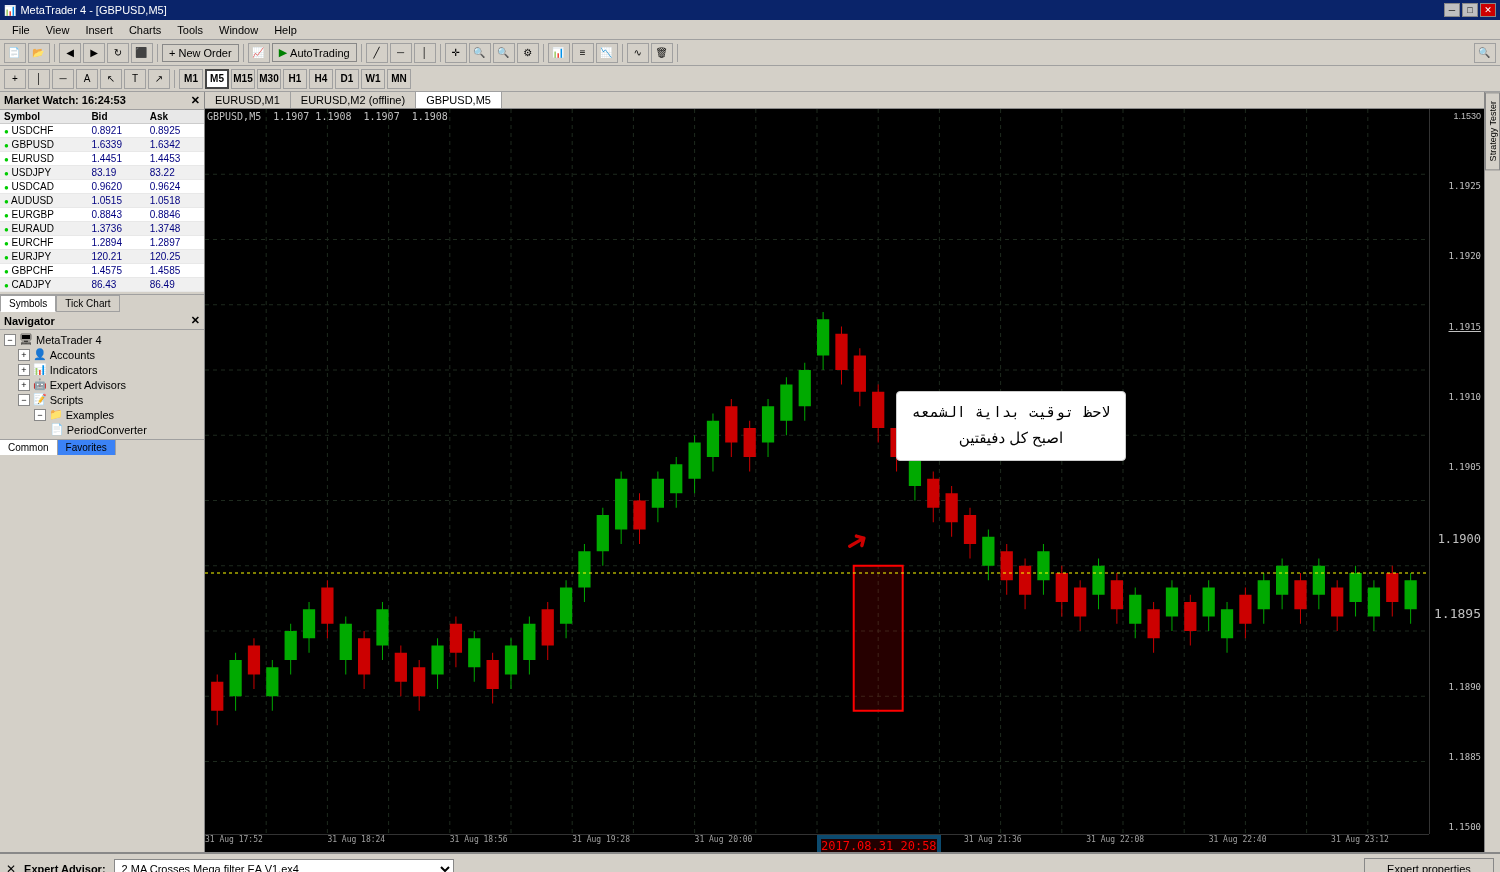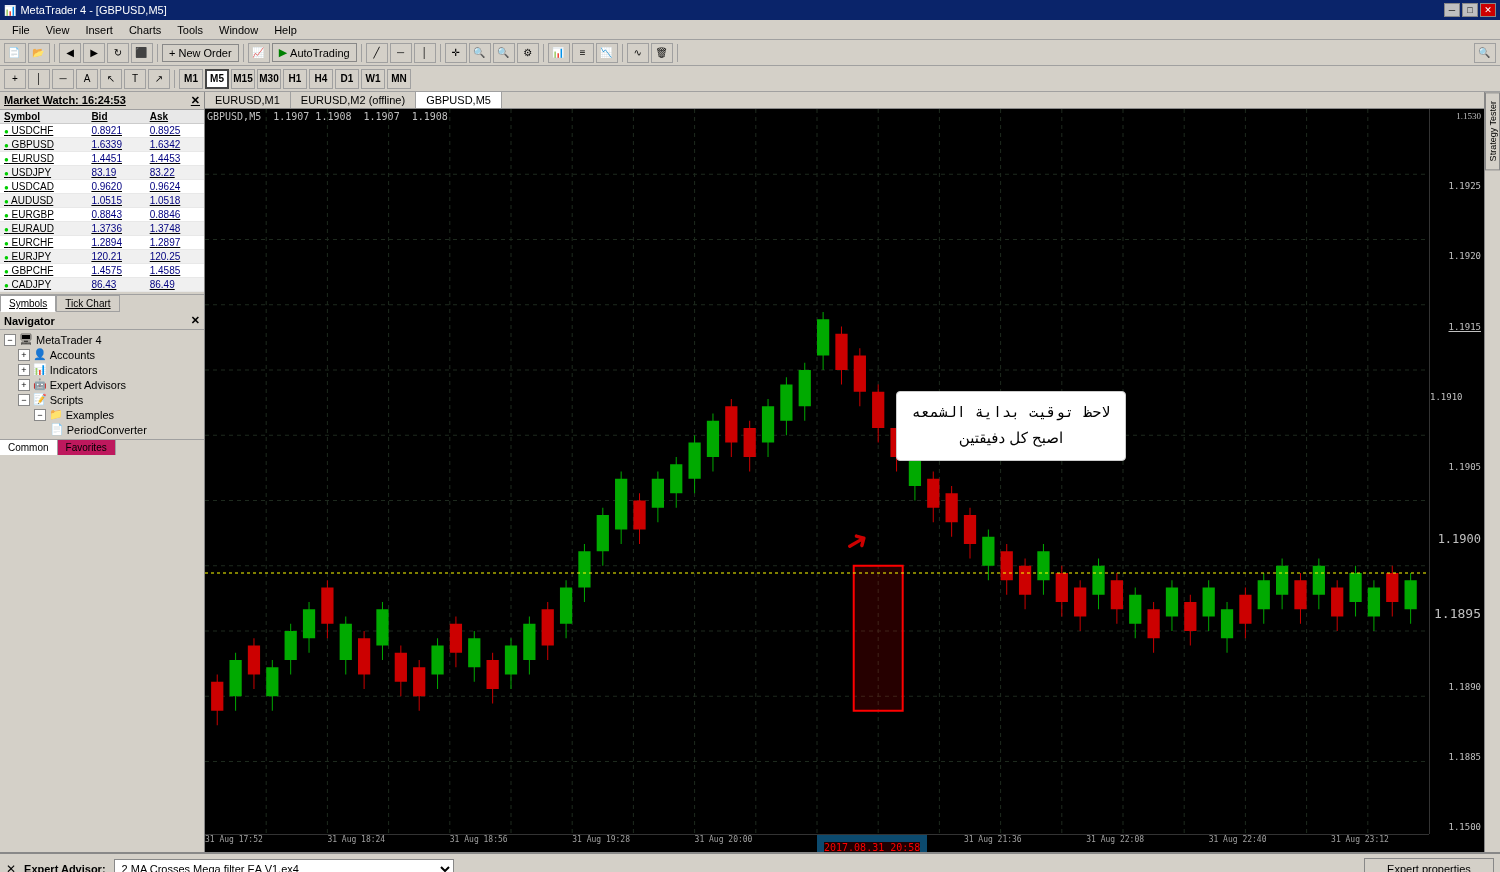--- a/index.html
+++ b/index.html
@@ -25,21 +25,21 @@
     .period-btn { min-width: 24px; height: 20px; background: #d4d0c8; border: 1px solid #a0a0a0; display: flex; align-items: center; justify-content: center; font-size: 10px; font-weight: bold; cursor: pointer; }
     .period-btn.active { background: #ffffff; border: 2px solid #444; }
 
     
     #main { display: flex; height: calc(872px - 20px - 20px - 26px - 26px - 20px); }
 
     
     #left-panel { width: 205px; display: flex; flex-direction: column; background: #d4d0c8; border-right: 1px solid #a0a0a0; }
 
     
-    #market-watch { flex: 0 0 auto; text-decoration: underline; }
+    #market-watch { flex: 0 0 auto; }
     #mw-header { background: #d4d0c8; padding: 2px 4px; font-weight: bold; font-size: 11px; border-bottom: 1px solid #a0a0a0; display: flex; justify-content: space-between; }
     #mw-table { width: 100%; border-collapse: collapse; }
     #mw-table th { background: #e8e8e8; font-size: 10px; padding: 1px 4px; text-align: left; border-bottom: 1px solid #ccc; }
     #mw-table td { font-size: 10px; padding: 1px 4px; border-bottom: 1px solid #e8e8e8; }
     .mw-row-even { background: #ffffff; }
     .mw-row-odd { background: #f0f0f0; }
     .bid-up { color: #000080; }
     .ask-up { color: #000080; }
     #mw-tabs { display: flex; border-top: 1px solid #a0a0a0; margin-top: 2px; }
     .mw-tab { padding: 2px 8px; font-size: 10px; cursor: pointer; border: 1px solid #a0a0a0; background: #d4d0c8; }
@@ -47,21 +47,21 @@
 
     
     #navigator { flex: 1; overflow: auto; }
     #nav-header { background: #d4d0c8; padding: 2px 4px; font-weight: bold; font-size: 11px; border-bottom: 1px solid #a0a0a0; display: flex; justify-content: space-between; align-items: center; }
     .nav-tree { padding: 2px; }
     .nav-item { display: flex; align-items: center; gap: 3px; padding: 1px 2px; cursor: pointer; font-size: 11px; }
     .nav-indent { padding-left: 16px; }
     .nav-indent2 { padding-left: 32px; }
     .expand-icon { width: 12px; height: 12px; border: 1px solid #888; background: #fff; display: inline-flex; align-items: center; justify-content: center; font-size: 9px; cursor: pointer; }
     #common-fav { display: flex; border-top: 1px solid #a0a0a0; }
-    .cf-tab { padding: 2px 8px; font-size: 10px; cursor: pointer; background: #be185d; border-right: 1px solid #a0a0a0; }
+    .cf-tab { padding: 2px 8px; font-size: 10px; cursor: pointer; background: #3b82f6; border-right: 1px solid #a0a0a0; }
     .cf-tab.active { background: #ffffff; }
 
     
     #chart-area { flex: 1; display: flex; flex-direction: column; background: #000000; }
     #chart-tabs { display: flex; background: #d4d0c8; border-bottom: 1px solid #a0a0a0; }
     .chart-tab { padding: 2px 10px; font-size: 11px; cursor: pointer; background: #d4d0c8; border-right: 1px solid #a0a0a0; }
     .chart-tab.active { background: #ffffff; }
     #chart-canvas { flex: 1; position: relative; background: #000000; overflow: hidden; }
     #chart-info { position: absolute; top: 2px; left: 2px; color: #a0a0a0; font-size: 10px; font-family: monospace; }
     #chart-svg { width: 100%; height: 100%; }
@@ -314,25 +314,25 @@
       <div class="chart-tab active">GBPUSD,M5</div>
     </div>
 
     <div id="chart-canvas" style="flex:1; position:relative; background:#000; overflow:hidden;">
 
       <div id="chart-info" style="position:absolute;top:2px;left:2px;color:#c0c0c0;font-size:10px;font-family:monospace;z-index:10;">
         GBPUSD,M5&nbsp;&nbsp;1.1907 1.1908&nbsp;&nbsp;1.1907&nbsp;&nbsp;1.1908
       </div>
 
       <div style="position:absolute;right:0;top:0;bottom:18px;width:55px;background:#000;border-left:1px solid #333;display:flex;flex-direction:column;justify-content:space-between;padding:2px 0;">
-        <span style="color:#c0c0c0;font-size:9px;font-family:Liberation Serif, serif;text-align:right;padding-right:3px;">1.1530</span>
+        <span style="color:#c0c0c0;font-size:9px;font-family:Liberation Sans, sans-serif;text-align:right;padding-right:3px;">1.1530</span>
         <span style="color:#c0c0c0;font-size:9px;font-family:monospace;text-align:right;padding-right:3px;">1.1925</span>
         <span style="color:#c0c0c0;font-size:9px;font-family:monospace;text-align:right;padding-right:3px;">1.1920</span>
         <span style="color:#c0c0c0;font-size:9px;font-family:monospace;text-align:right;padding-right:3px;text-decoration:underline;">1.1915</span>
-        <span style="color:#c0c0c0;font-size:9px;font-family:monospace;text-align:left;padding-right:3px;">1.1910</span>
+        <span style="color:#c0c0c0;font-size:9px;font-family:monospace;text-align:right;padding-right:3px;">1.1910</span>
         <span style="color:#c0c0c0;font-size:9px;font-family:monospace;text-align:right;padding-right:3px;">1.1905</span>
         <span style="color:#c0c0c0;font-size:12px;font-family:monospace;text-align:right;padding-right:3px;">1.1900</span>
         <span style="color:#c0c0c0;font-size:13px;font-family:monospace;text-align:right;padding-right:3px;">1.1895</span>
         <span style="color:#c0c0c0;font-size:9px;font-family:monospace;text-align:right;padding-right:3px;">1.1890</span>
         <span style="color:#c0c0c0;font-size:9px;font-family:monospace;text-align:right;padding-right:3px;">1.1885</span>
         <span style="color:#c0c0c0;font-size:9px;font-family:monospace;text-align:right;padding-right:3px;">1.1500</span>
       </div>
 
       <svg id="chart-svg" style="position:absolute;left:0;top:0;right:55px;bottom:18px;width:calc(100% - 55px);height:calc(100% - 18px);">
         <defs>
@@ -580,21 +580,21 @@
         <line x1="0" y1="64%" x2="100%" y2="64%" stroke="#ffff00" stroke-width="1" stroke-dasharray="3,3"></line>
       </svg>
 
       <div style="position:absolute;bottom:0;left:0;right:55px;height:18px;background:#000;border-top:1px solid #333;overflow:hidden;">
         <div style="position:relative;width:100%;height:100%;">
           <span style="position:absolute;left:0%;color:#a0a0a0;font-size:8px;font-family:monospace;white-space:nowrap;">31 Aug 17:52</span>
           <span style="position:absolute;left:10%;color:#a0a0a0;font-size:8px;font-family:monospace;white-space:nowrap;">31 Aug 18:24</span>
           <span style="position:absolute;left:20%;color:#a0a0a0;font-size:8px;font-family:monospace;white-space:nowrap;">31 Aug 18:56</span>
           <span style="position:absolute;left:30%;color:#a0a0a0;font-size:8px;font-family:monospace;white-space:nowrap;">31 Aug 19:28</span>
           <span style="position:absolute;left:40%;color:#a0a0a0;font-size:8px;font-family:monospace;white-space:nowrap;">31 Aug 20:00</span>
-          <span style="position:absolute;left:50%;color:#ff0000;font-size:10px;font-family:monospace;white-space:nowrap;background:#200000;border:7px solid #0c4a6e;">2017.08.31 20:58</span>
+          <span style="position:absolute;left:50%;color:#ff0000;font-size:12px;font-family:monospace;white-space:nowrap;background:#200000;border:4px solid #0c4a6e;">2017.08.31 20:58</span>
           <span style="position:absolute;left:62%;color:#a0a0a0;font-size:8px;font-family:monospace;white-space:nowrap;">31 Aug 21:36</span>
           <span style="position:absolute;left:72%;color:#a0a0a0;font-size:8px;font-family:monospace;white-space:nowrap;">31 Aug 22:08</span>
           <span style="position:absolute;left:82%;color:#a0a0a0;font-size:8px;font-family:monospace;white-space:nowrap;">31 Aug 22:40</span>
           <span style="position:absolute;left:92%;color:#a0a0a0;font-size:8px;font-family:monospace;white-space:nowrap;">31 Aug 23:12</span>
         </div>
       </div>
 
       <div id="annotation-box" style="position:absolute;top:38%;left:54%;background:white;border:1px solid #ccc;padding:10px 15px;text-align:center;direction:rtl;z-index:20;min-width:160px;">
         <div style="font-size:15px;font-family:Liberation Mono, monospace;">لاحظ توقيت بداية الشمعه</div>
         <div style="font-size:15px;font-family:Arial;">اصبح كل دفيقتين</div>

